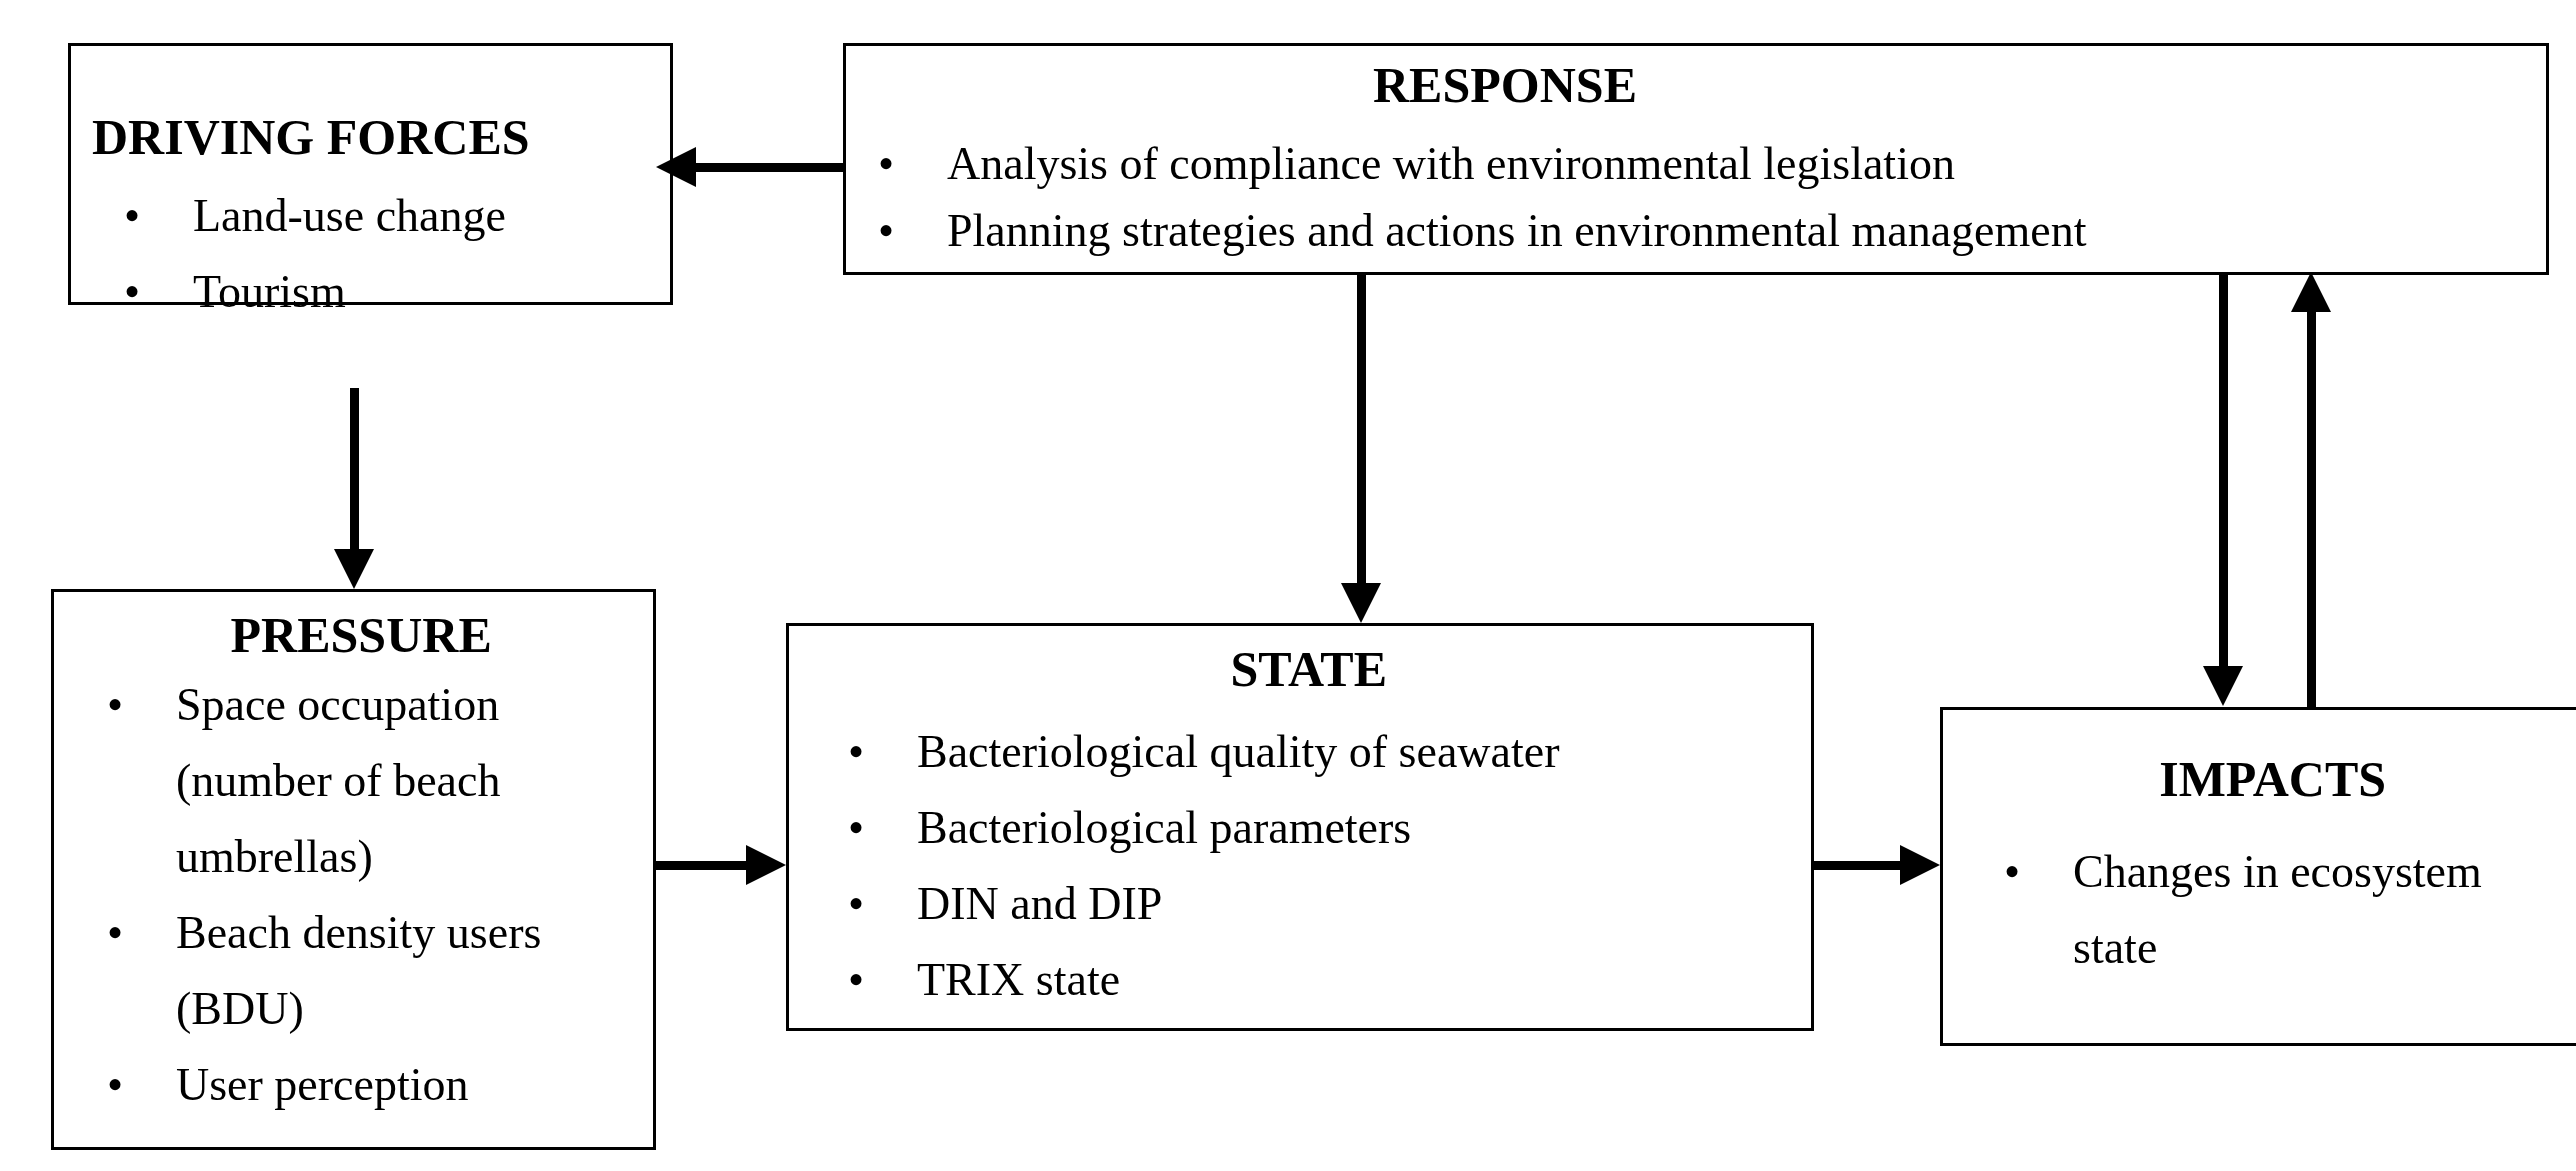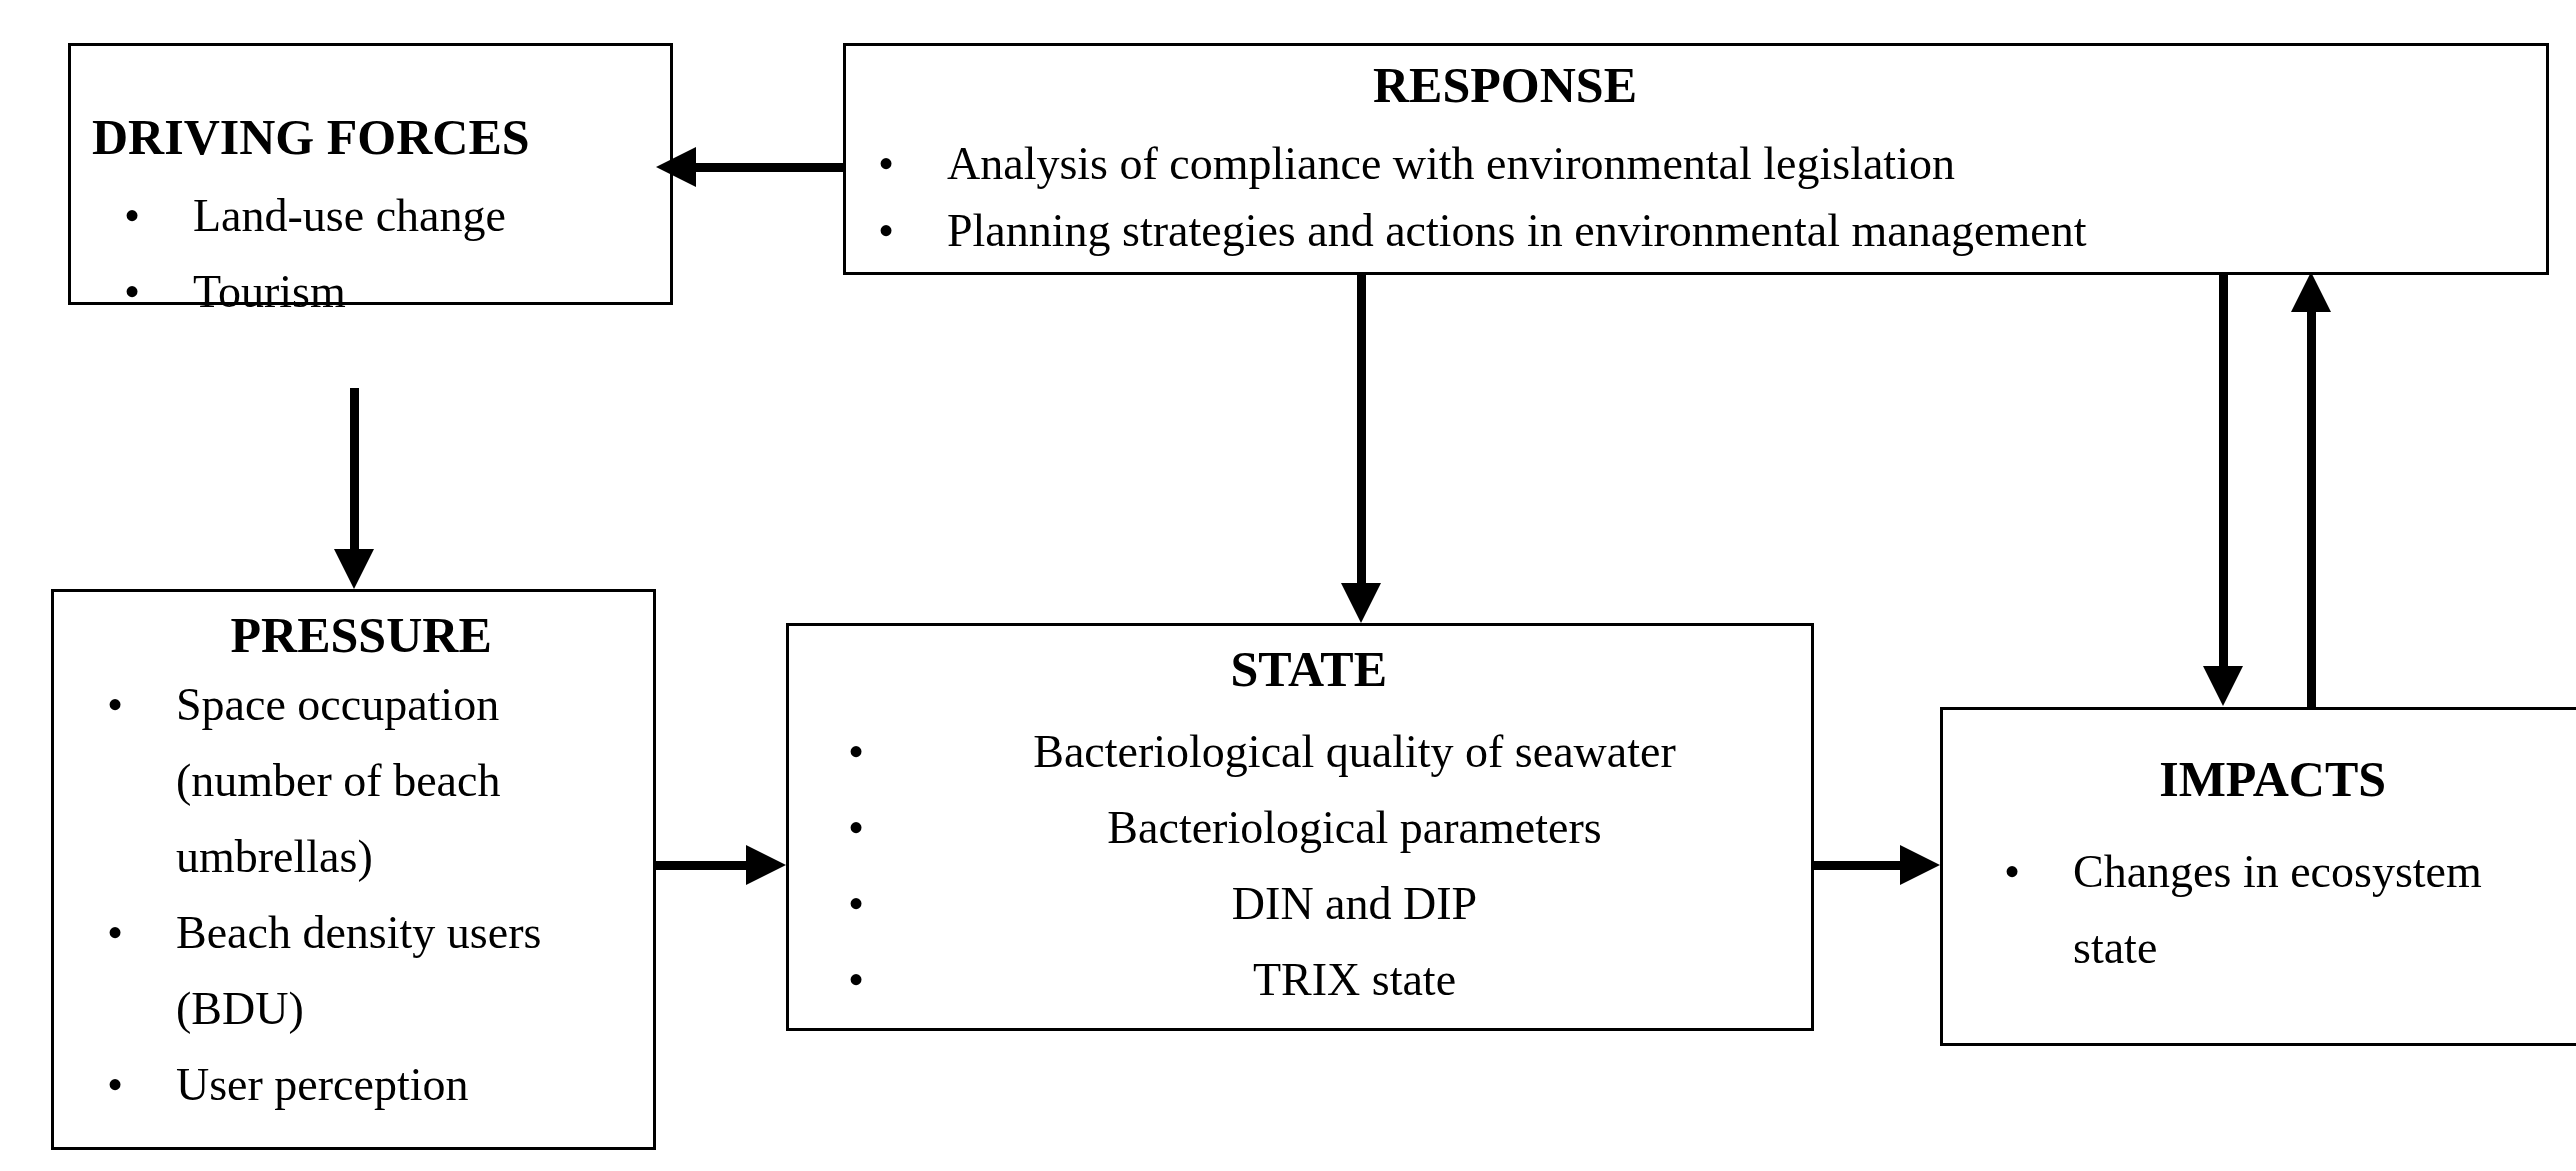--- a/index.html
+++ b/index.html
@@ -50,21 +50,21 @@
   }
   
   #box-driving-forces { left: 68px;   top: 43px;  width: 605px;  height: 262px; padding: 50px 9.5px 0 21px; }
   #box-driving-forces .box-title { line-height: 82px; }
   #box-response       { left: 843px;  top: 43px;  width: 1706px; height: 232px; padding: 9.5px 0 0 0; }
   #box-response .box-title { line-height: 59px; padding-right: 382px; }
   #box-response .bullets { margin-top: 15.3px; }
   #box-response .bullets li { line-height: 67px; }
   #box-pressure       { left: 51px;   top: 589px; width: 605px;  height: 561px; padding: 11.5px 5.7px 0 21px; }
   #box-state          { left: 786px;  top: 623px; width: 1028px; height: 408px; padding: 11.5px 9.5px 0 27px; }
-  #box-state .bullets { margin-top: 13.4px; text-align: center; }
+  #box-state .bullets { margin-top: 13.4px; }
   #box-impacts        { left: 1940px; top: 707px; width: 642px;  height: 339px; padding: 38px 5.7px 0 29px; }
   #box-impacts .bullets { margin-top: 23px; }
   
   .shaft {
     position: absolute;
     background: #000000;
   }
   .head {
     position: absolute;
     width: 0;

